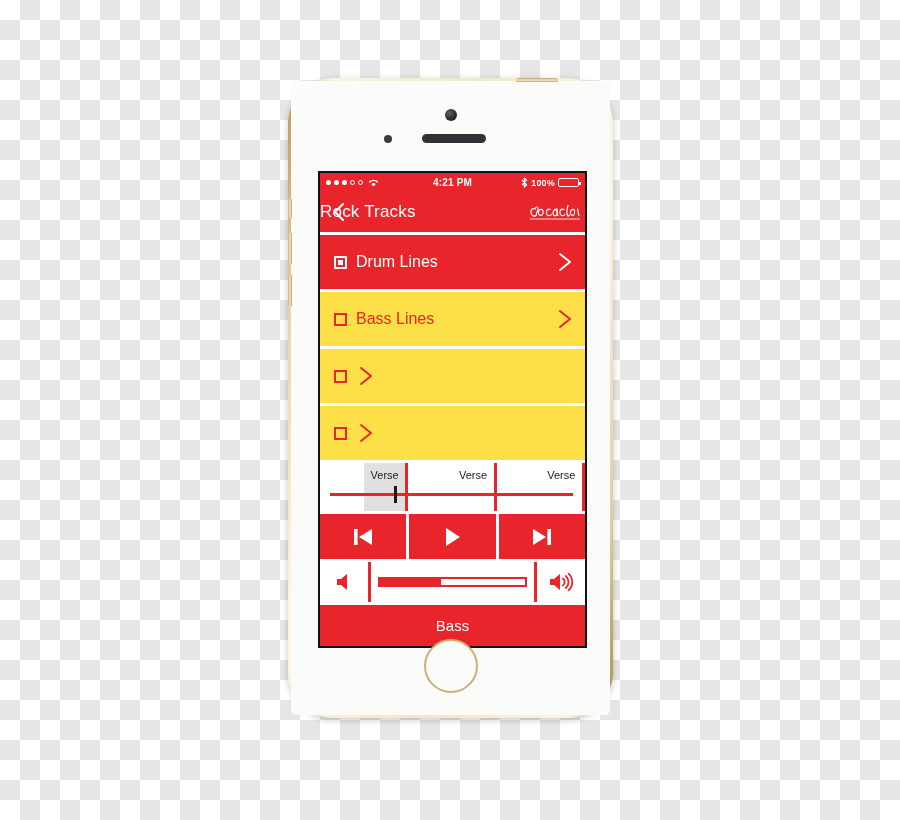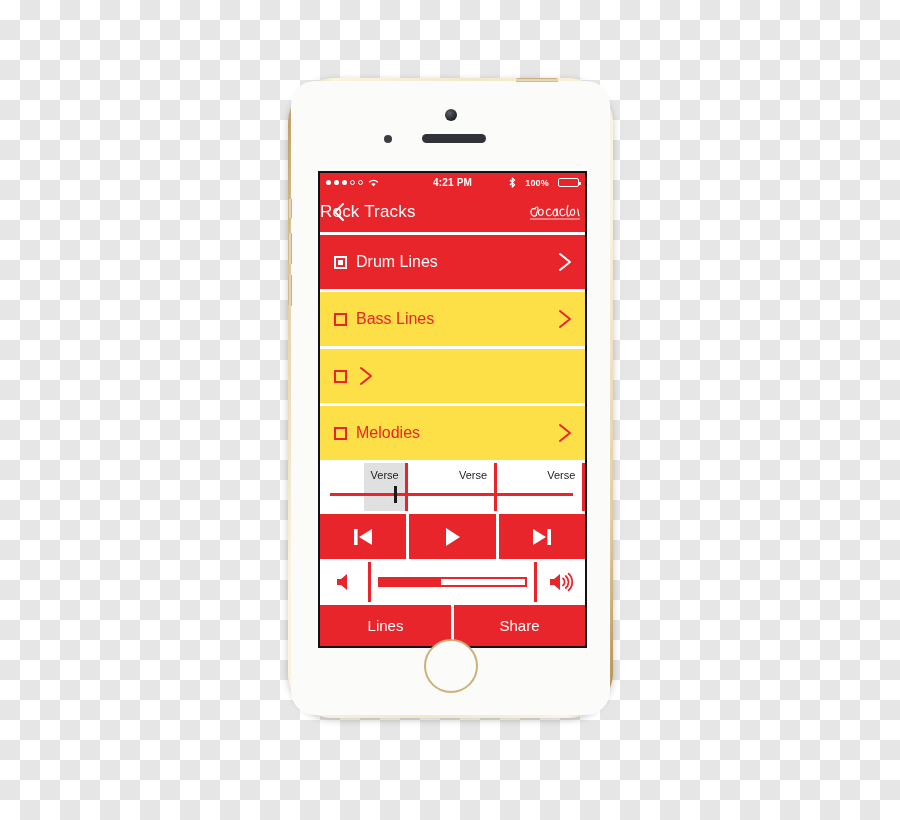--- a/index.html
+++ b/index.html
@@ -40,21 +40,21 @@
     background: linear-gradient(95deg,
         #b79256 0%, #e8d6ac 6%, #fbf4e2 12%,
         #f3e7c9 50%,
         #fbf4e2 88%, #e3cda0 95%, #a9853f 100%);
     box-shadow: 0 2px 7px rgba(0,0,0,0.22);
   }
   #phone-body {
     position: absolute;
     left: 3px; top: 3px;
     width: 319px; height: 634px;
-    border-radius: 24px;
+    border-radius: 5px;
     background: #fbfbf9;
   }
   
   .side-btn {
     position: absolute;
     background: linear-gradient(90deg,#c9ab76,#f1e6cd,#bfa066);
     border-radius: 2px 0 0 2px;
   }
   #btn-silent  { left: -3px; top: 118px; width: 4px; height: 19px; }
   #btn-volup   { left: -3px; top: 152px; width: 4px; height: 31px; }
@@ -109,21 +109,21 @@
     color: #ffffff;
     display: flex;
     align-items: center;
     padding: 0 6px;
     font-size: 9px;
     font-weight: bold;
     letter-spacing: .2px;
   }
   #sb-left  { display:flex; align-items:center; gap:3px; flex: 1 1 0; }
   #sb-mid   { display:flex; align-items:center; justify-content:center; flex: 0 0 auto; }
-  #sb-right { display:flex; align-items:center; justify-content:flex-end; gap:9px; flex: 1 1 0; }
+  #sb-right { display:flex; align-items:center; justify-content:flex-end; gap:3px; flex: 1 1 0; }
   .dot {
     width: 5px; height: 5px; border-radius: 50%;
     background: #ffffff; display:inline-block;
   }
   .dot.hollow { background: transparent; border: 1px solid #ffffff; width:3px; height:3px;}
   #sb-time { font-size: 10px; }
   #battery {
     width: 21px; height: 9px;
     border: 1px solid #ffffff; border-radius: 2px;
     position: relative; padding: 1px;
@@ -389,21 +389,20 @@
               </svg>
             </div>
             <div class="track-row off">
               <span class="checkbox"></span>
               <svg class="row-chevron" viewBox="0 0 20 24">
                 <path d="M5 4 L15 12 L5 20" stroke="currentColor" stroke-width="2" fill="none" stroke-linecap="round" stroke-linejoin="round"></path>
               </svg>
             </div>
             <div class="track-row off">
               <span class="checkbox"></span>
-              <span class="track-label">Melodies</span>
               <svg class="row-chevron" viewBox="0 0 20 24">
                 <path d="M5 4 L15 12 L5 20" stroke="currentColor" stroke-width="2" fill="none" stroke-linecap="round" stroke-linejoin="round"></path>
               </svg>
             </div>
           </div>
 
         <div id="segments">
           <div class="segment active">
               <div class="segment-label">Verse</div>
             </div>
@@ -452,22 +451,21 @@
             <svg width="26" height="20" viewBox="0 0 26 20">
               <path d="M2 7 L6 7 L12 2 L12 18 L6 13 L2 13 Z" fill="#e8252b"></path>
               <path d="M15 6.5 A4.5 4.5 0 0 1 15 13.5" stroke="#e8252b" stroke-width="1.8" fill="none" stroke-linecap="round"></path>
               <path d="M17.8 4 A8 8 0 0 1 17.8 16" stroke="#e8252b" stroke-width="1.8" fill="none" stroke-linecap="round"></path>
               <path d="M20.6 1.6 A11.5 11.5 0 0 1 20.6 18.4" stroke="#e8252b" stroke-width="1.8" fill="none" stroke-linecap="round"></path>
             </svg>
           </div>
         </div>
 
         <div id="actions">
-            <div class="action-btn">Lines</div>
-            <div class="action-btn">Share</div>
+            <div class="action-btn">Bass</div>
           </div>
 
       </div>
     </div>
 
     <div id="home-button"></div>
   </div>
 </div>
 
 </body></html>

